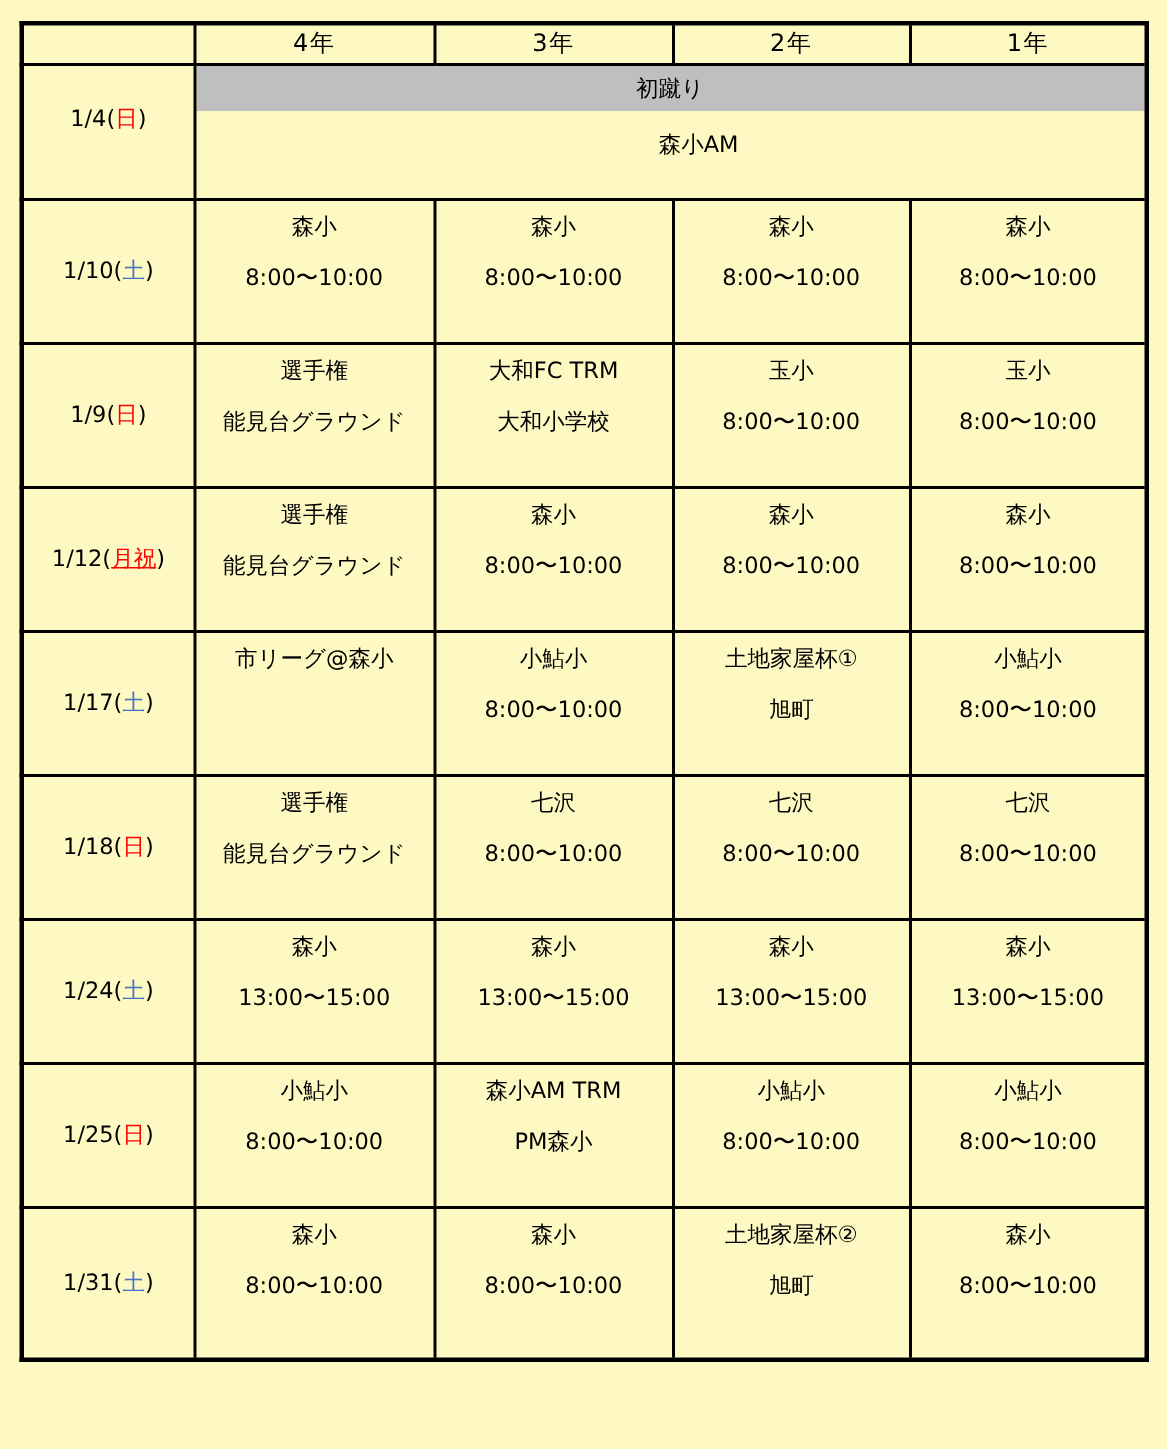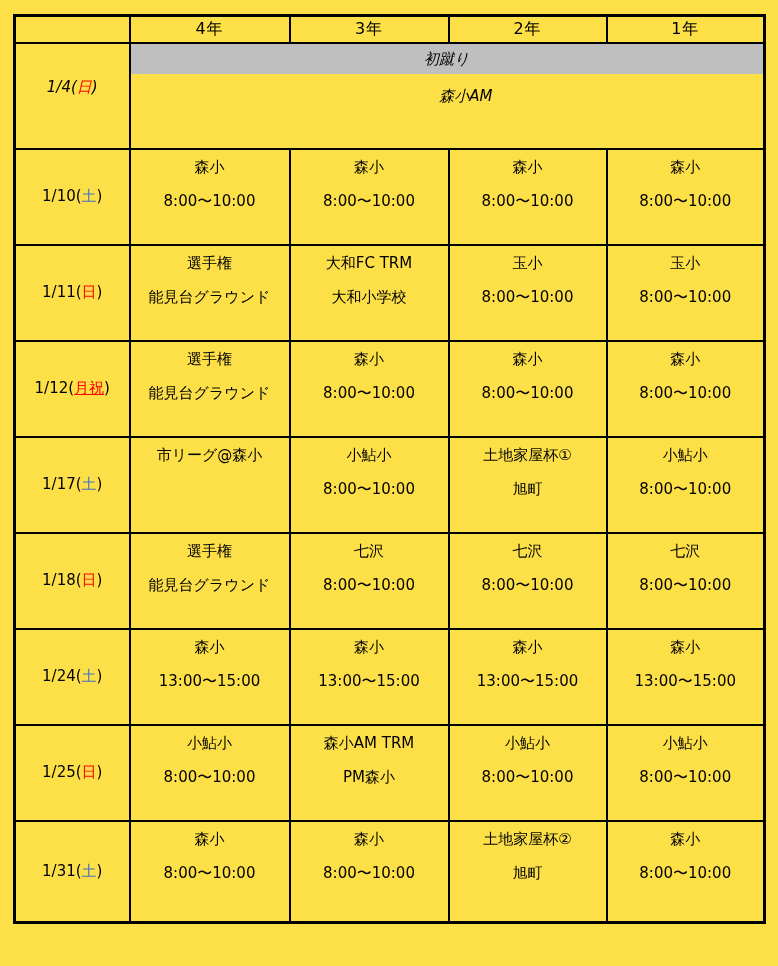--- a/index.html
+++ b/index.html
@@ -6,21 +6,21 @@
     margin: 0;
     background: #ffffff;
     font-family: "DejaVu Sans", "Liberation Sans", sans-serif;
     color: #000000;
   }
   .page {
     width: 778px;
     height: 966px;
     box-sizing: border-box;
     padding: 14px 15px 8px 13px;
-    background: #fde047;
+    background: #fef9c3;
   }
   table.schedule {
     border-collapse: collapse;
     table-layout: fixed;
     width: 750px;
     border: 3px solid #000000;
   }
   table.schedule th, table.schedule td {
     border: 2px solid #000000;
     padding: 0;
@@ -58,21 +58,21 @@
     line-height: 30px;
     font-size: 15px;
   }
   .event-detail {
     margin-top: 7px;
     height: 30px;
     line-height: 30px;
     font-size: 15px;
     margin-left: 38px;
   }
-  tr.r-merged th, tr.r-merged td { height: 106px; font-style: italic; }
+  tr.r-merged th, tr.r-merged td { height: 90px; }
   tr.r-data td { height: 96px; }
   tr.r-last td { height: 102px; }
 </style>
 </head>
 <body>
 
 <div class="page">
   <table class="schedule">
     <colgroup>
       <col style="width:115px">
@@ -113,21 +113,21 @@
             <div class="line">森小</div>
             <div class="line">8:00〜10:00</div>
           </td>
       <td class="cell">
             <div class="line">森小</div>
             <div class="line">8:00〜10:00</div>
           </td>
     </tr>
 
     <tr class="r-data">
-      <td class="date"><span>1/11(</span><span style="color: rgb(255, 0, 0);">日</span><span>)</span></td>
+      <td class="date"><span>1/9(</span><span style="color: rgb(255, 0, 0);">日</span><span>)</span></td>
       <td class="cell">
             <div class="line">選手権</div>
             <div class="line">能見台グラウンド</div>
           </td>
       <td class="cell">
             <div class="line">大和FC TRM</div>
             <div class="line">大和小学校</div>
           </td>
       <td class="cell">
             <div class="line">玉小</div>

